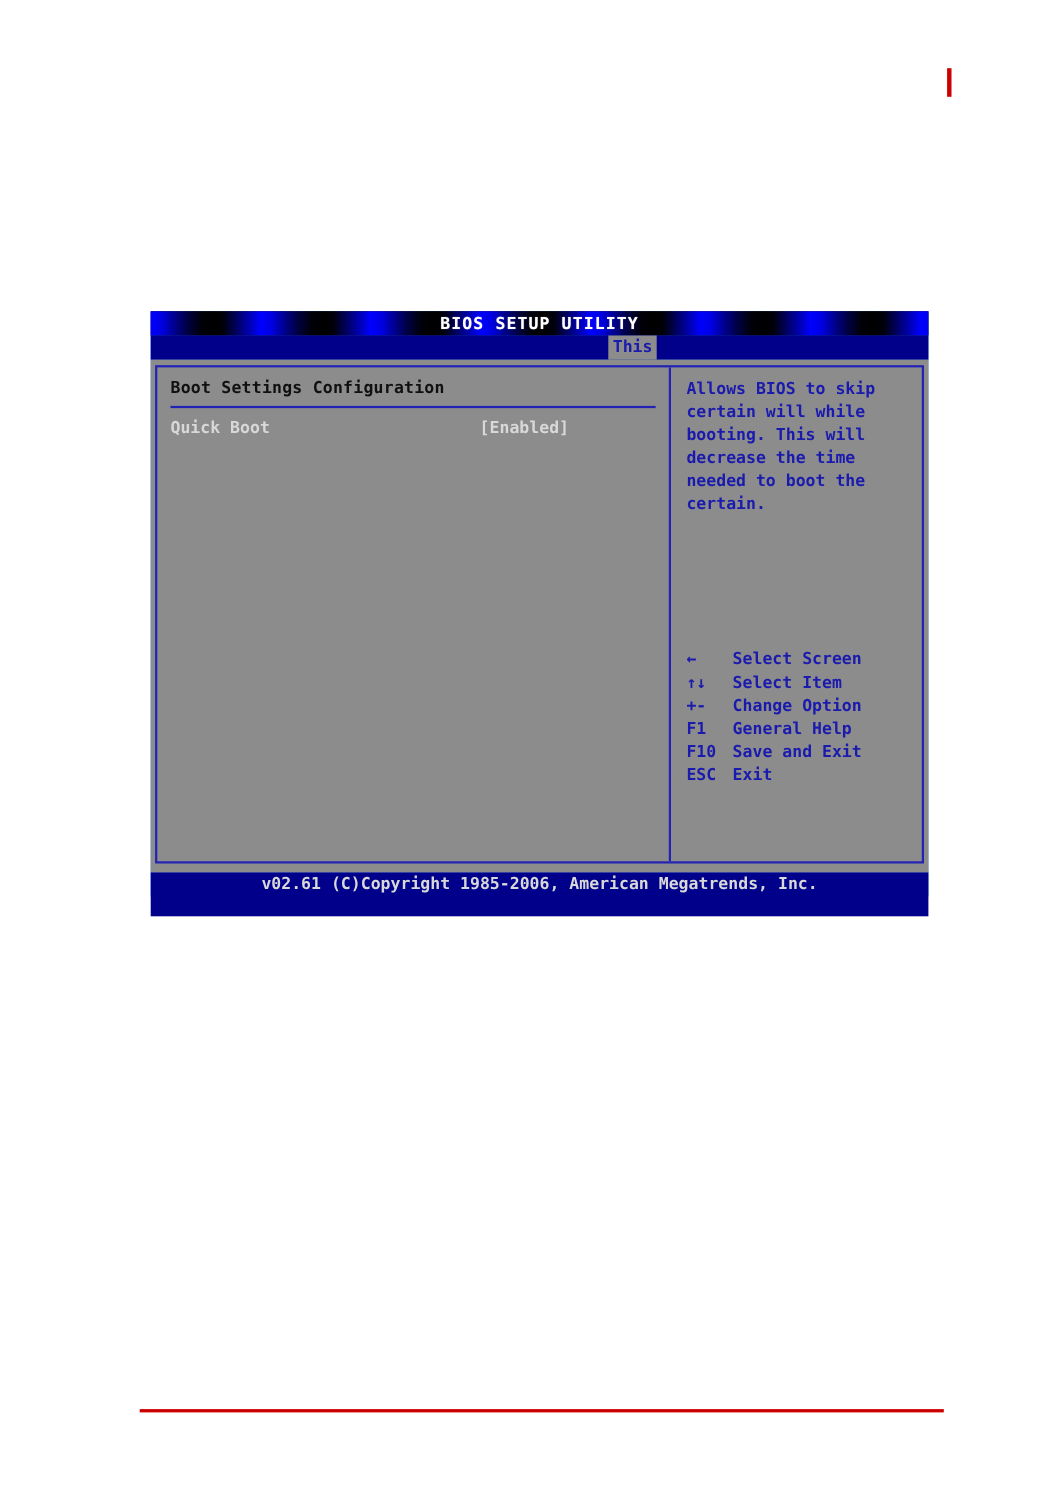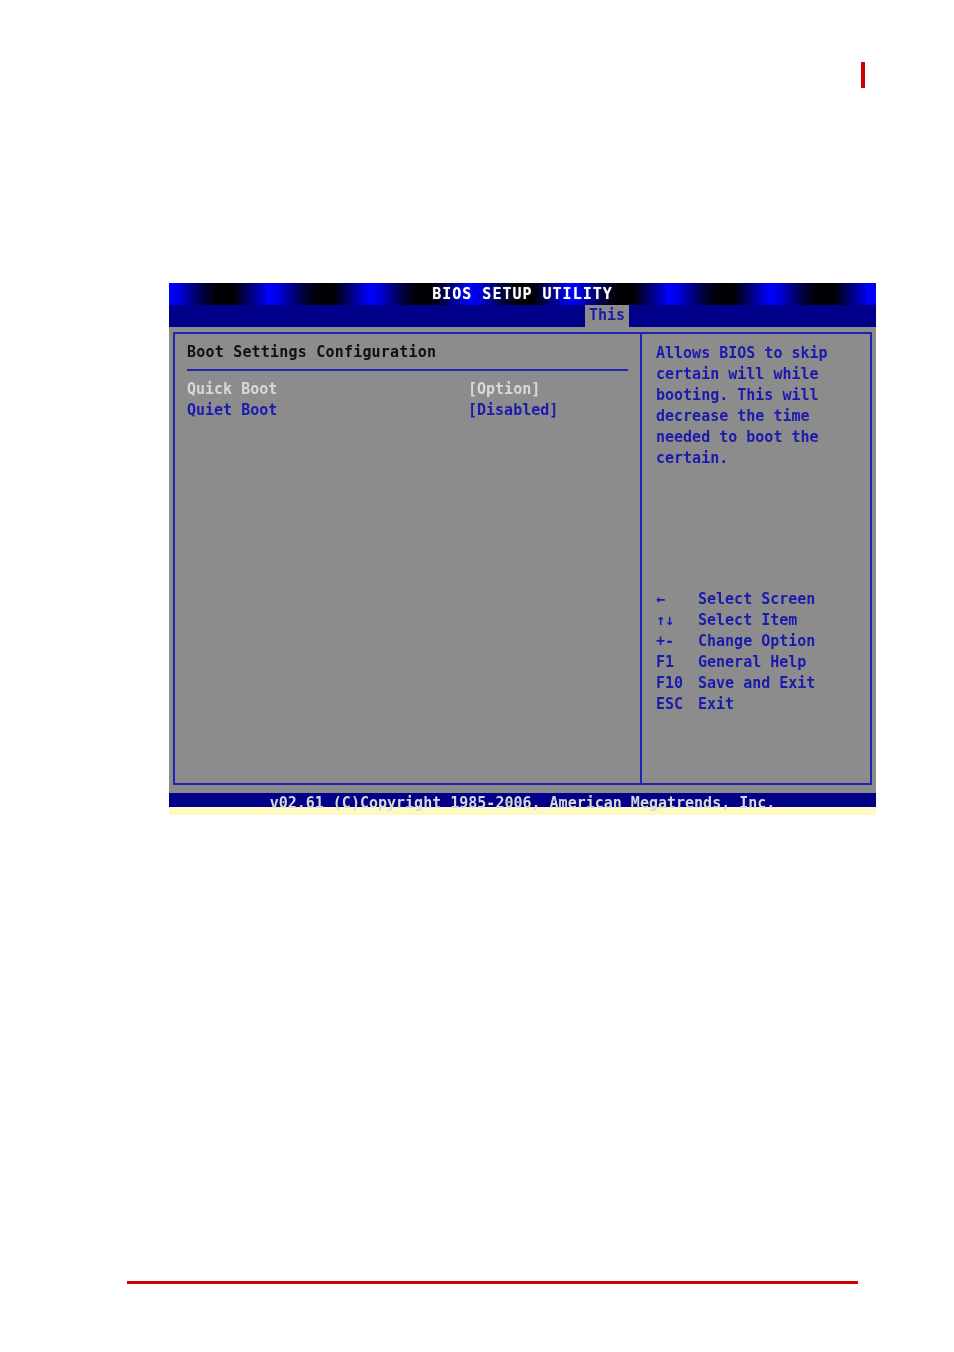--- a/index.html
+++ b/index.html
@@ -33,23 +33,22 @@
     background: #cc0000;
   }
 
   
   .bios {
     position: absolute;
     left: 137px;
     top: 283px;
     width: 707px;
     height: 532px;
-    background: #fef9c3;
-    color: #1a1aae;
-    margin-left: 32px;
+    background: #3b82f6;
+    color: #1a1aae;
   }
 
   
   .bios-titlebar {
     position: relative;
     height: 22px;
     background-color: #000018;
     background-image:
       repeating-linear-gradient(
         to right,
@@ -187,21 +186,21 @@
     white-space: nowrap;
   }
   .key-name {
     width: 42px;
     flex: none;
   }
   .key-desc { flex: none; }
 
   
   .bios-footer {
-    height: 14px;
+    height: 40px;
     background: #00008b;
     color: #d8d8d8;
     font-size: 15px;
     font-weight: bold;
     text-align: center;
     line-height: 21px;
     white-space: nowrap;
   }
 </style>
 </head>
@@ -222,25 +221,21 @@
 
   <div class="bios-body">
     <div class="bios-frame">
 
       <div class="panel-left">
         <div class="section-title">Boot Settings Configuration</div>
         <div class="section-rule"></div>
         <div class="settings-list">
             <div class="setting-row selected">
               <span class="setting-label">Quick Boot</span>
-              <span class="setting-value">[Option]</span>
-            </div>
-            <div class="setting-row">
-              <span class="setting-label">Quiet Boot</span>
-              <span class="setting-value">[Disabled]</span>
+              <span class="setting-value">[Enabled]</span>
             </div>
           </div>
       </div>
 
       <div class="panel-right">
         <div class="help-text">
             <div>Allows BIOS to skip</div>
             <div>certain will while</div>
             <div>booting. This will</div>
             <div>decrease the time</div>

